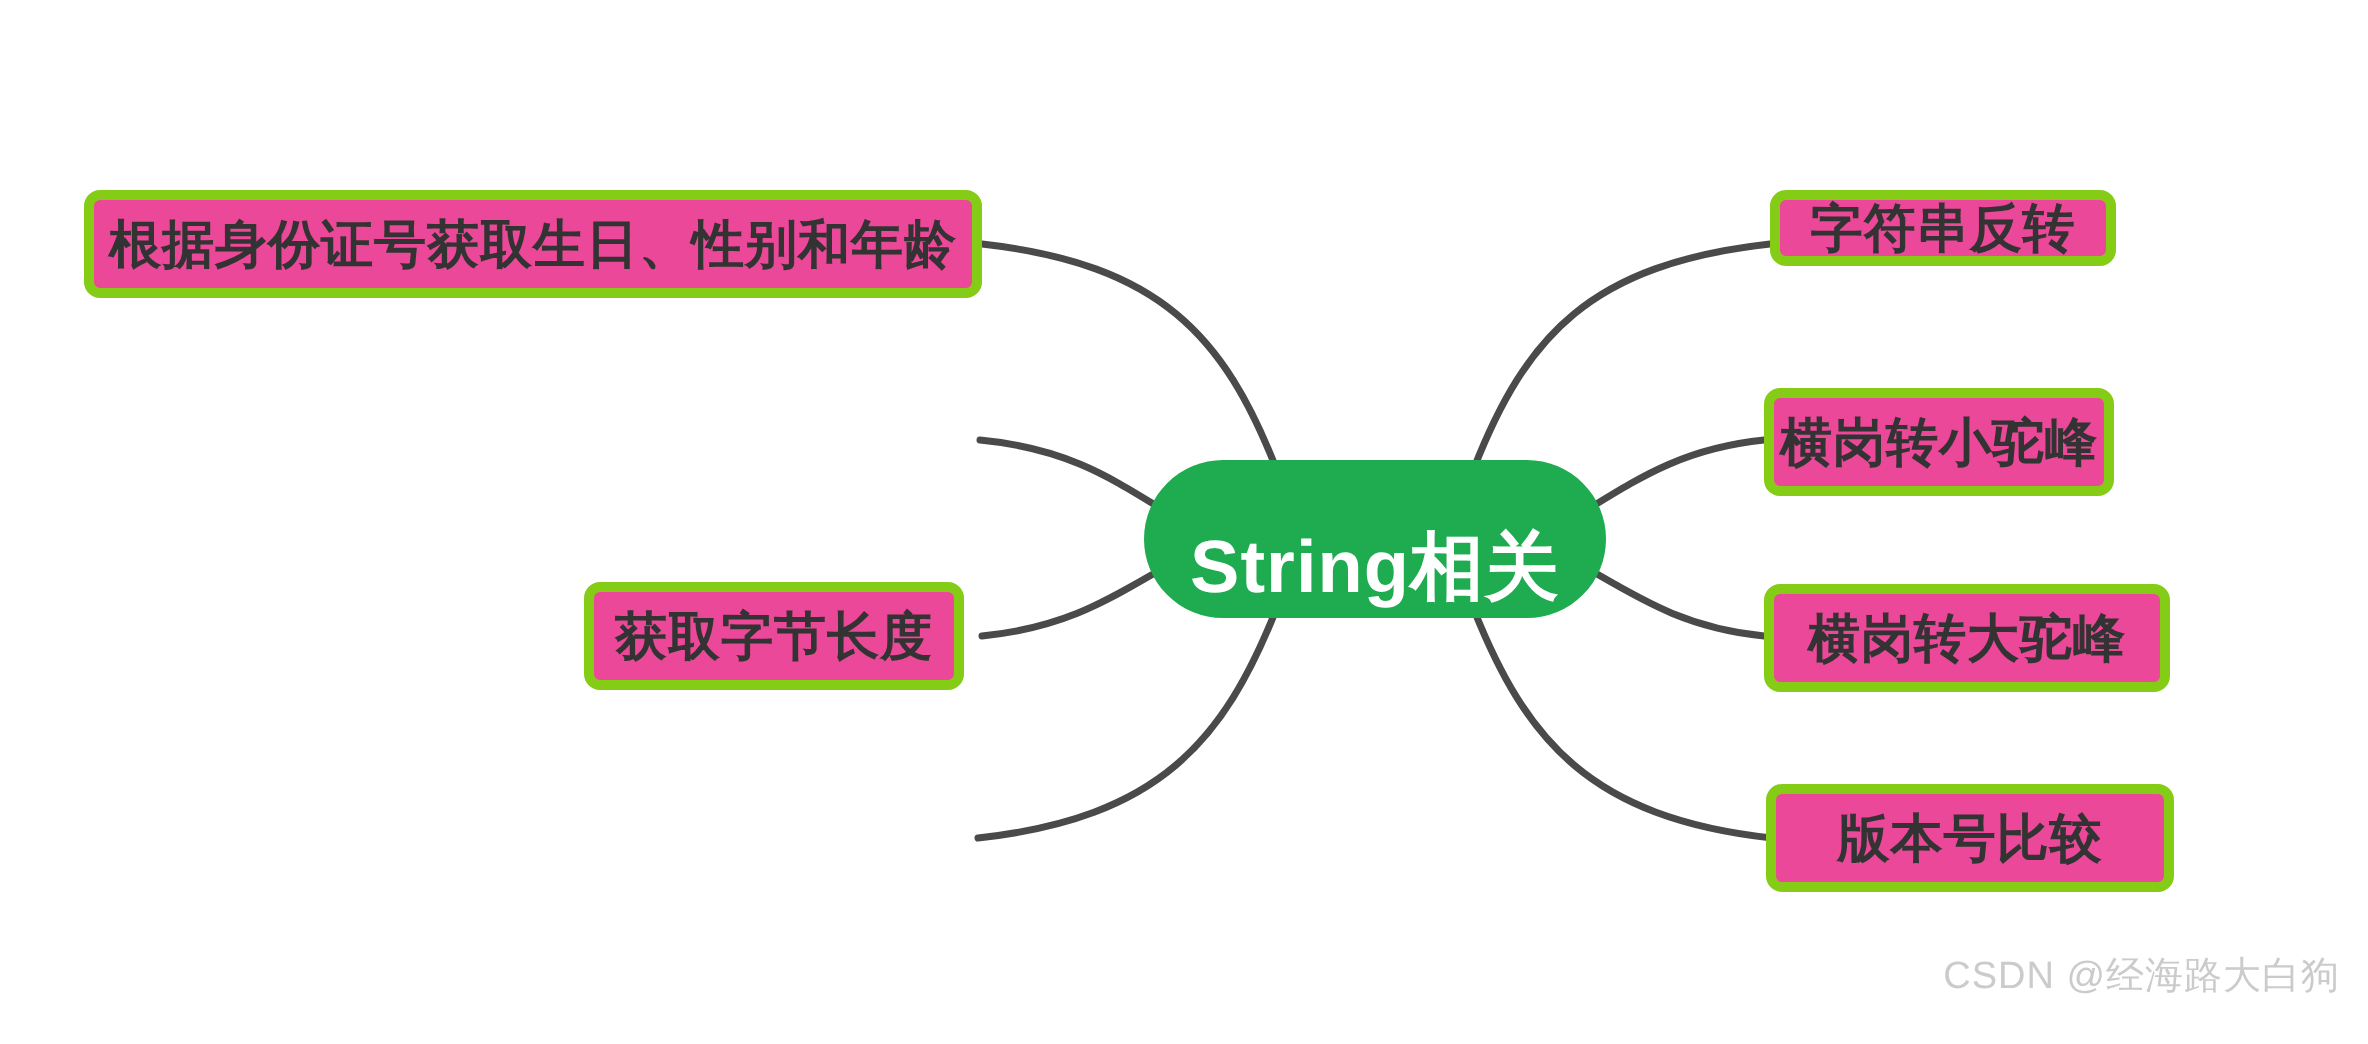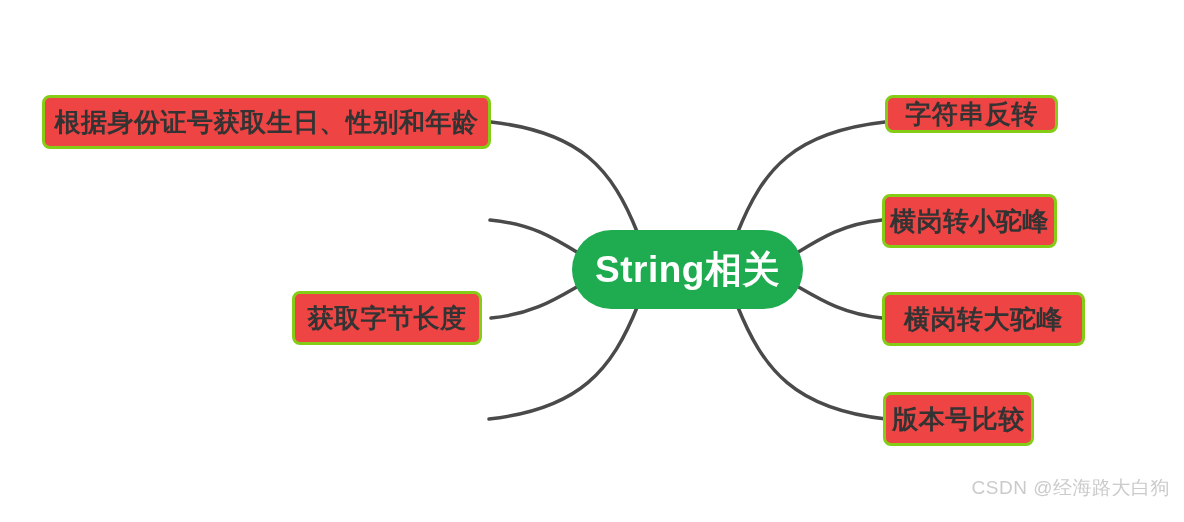--- a/index.html
+++ b/index.html
@@ -19,43 +19,43 @@
     position: absolute;
     left: 0;
     top: 0;
     width: 1184px;
     height: 522px;
     z-index: 0;
   }
   .node {
     position: absolute;
     box-sizing: border-box;
-    background: #ef4444;
-    border: 3px solid #84cc16;
+    background: #ec4899;
+    border: 5px solid #84cc16;
     border-radius: 8px;
     display: flex;
     align-items: center;
     justify-content: center;
     font-weight: bold;
     font-size: 26px;
     color: #333333;
     letter-spacing: 0.5px;
     white-space: nowrap;
     z-index: 1;
   }
   .root-node {
     position: absolute;
     left: 572px;
     top: 230px;
     width: 231px;
     height: 79px;
     background: #1FAB4F;
     border-radius: 40px;
     display: flex;
-    align-items: center;
+    align-items: flex-end;
     justify-content: center;
     color: #ffffff;
     font-weight: bold;
     font-size: 37px;
     letter-spacing: 0.5px;
     z-index: 2;
   }
   .watermark {
     position: absolute;
     right: 14px;
@@ -67,21 +67,21 @@
   }
   
   .n-l1 { left: 42px;  top: 95px;  width: 449px; height: 54px; }
   .n-l2 { left: 328px; top: 193px; width: 162px; height: 54px; }
   .n-l3 { left: 292px; top: 291px; width: 190px; height: 54px; }
   .n-l4 { left: 240px; top: 392px; width: 249px; height: 54px; }
   
   .n-r1 { left: 885px; top: 95px;  width: 173px; height: 38px; }
   .n-r2 { left: 882px; top: 194px; width: 175px; height: 54px; }
   .n-r3 { left: 882px; top: 292px; width: 203px; height: 54px; }
-  .n-r4 { left: 883px; top: 392px; width: 151px; height: 54px; }
+  .n-r4 { left: 883px; top: 392px; width: 204px; height: 54px; }
 </style>
 </head>
 <body>
 
 <div class="canvas">
 
   <svg class="edges" viewBox="0 0 1184 522" xmlns="http://www.w3.org/2000/svg">
     <g fill="none" stroke="#4A4A4A" stroke-width="3.5" stroke-linecap="round">
       <path d="M491,122 C580,132 612,168 638,234"></path>
       <path d="M490,220 C532,224 554,238 580,254"></path>

